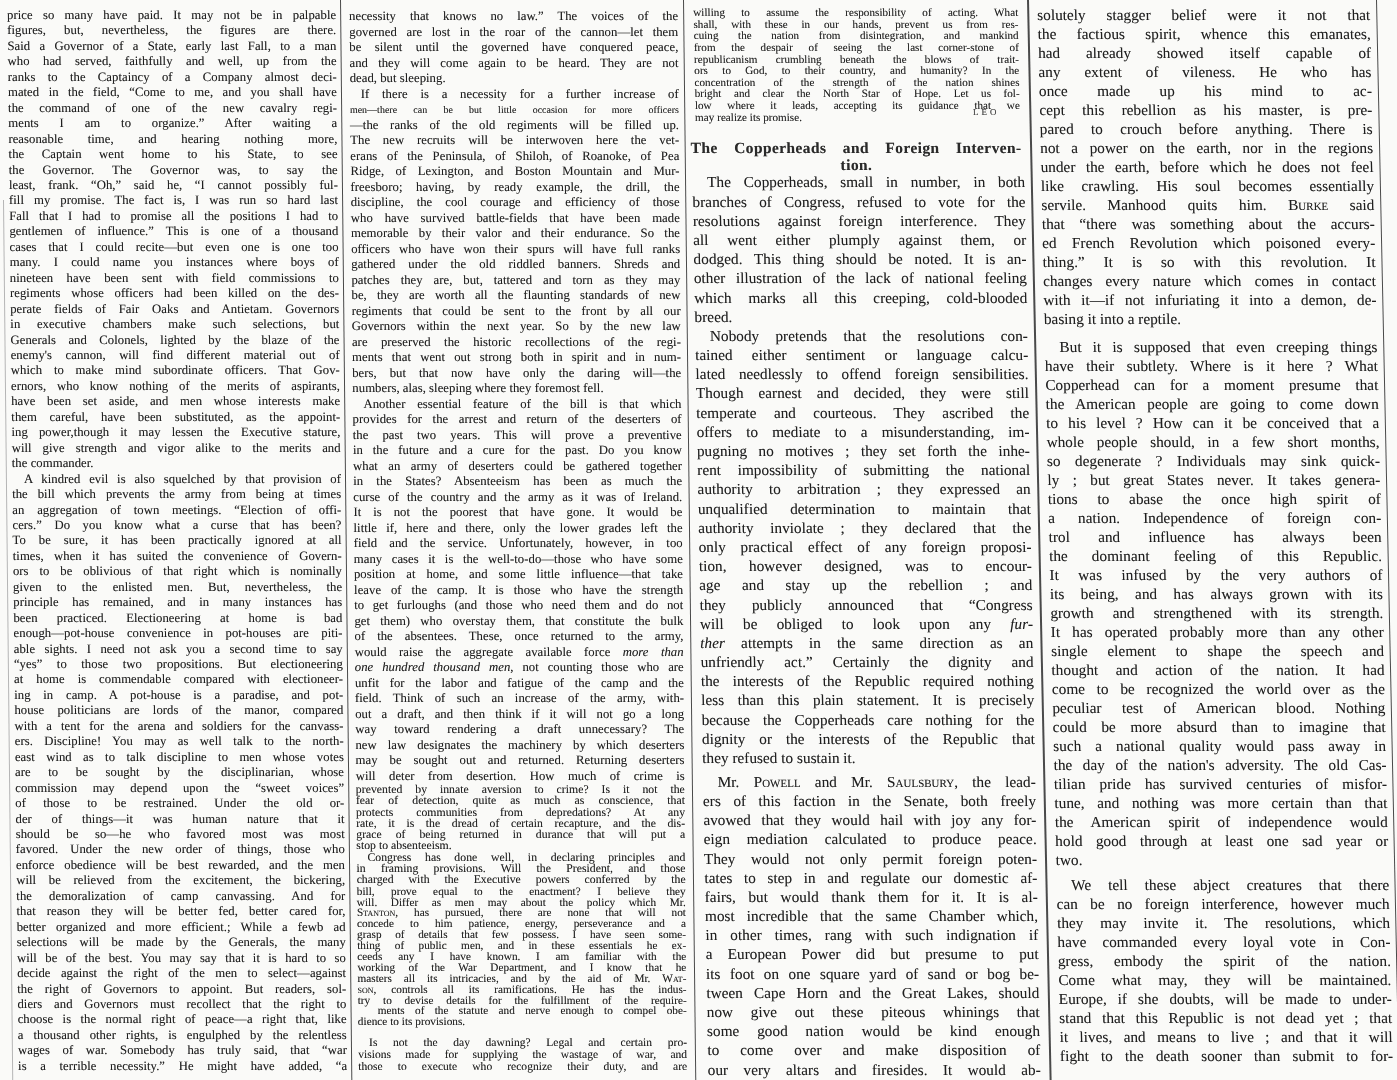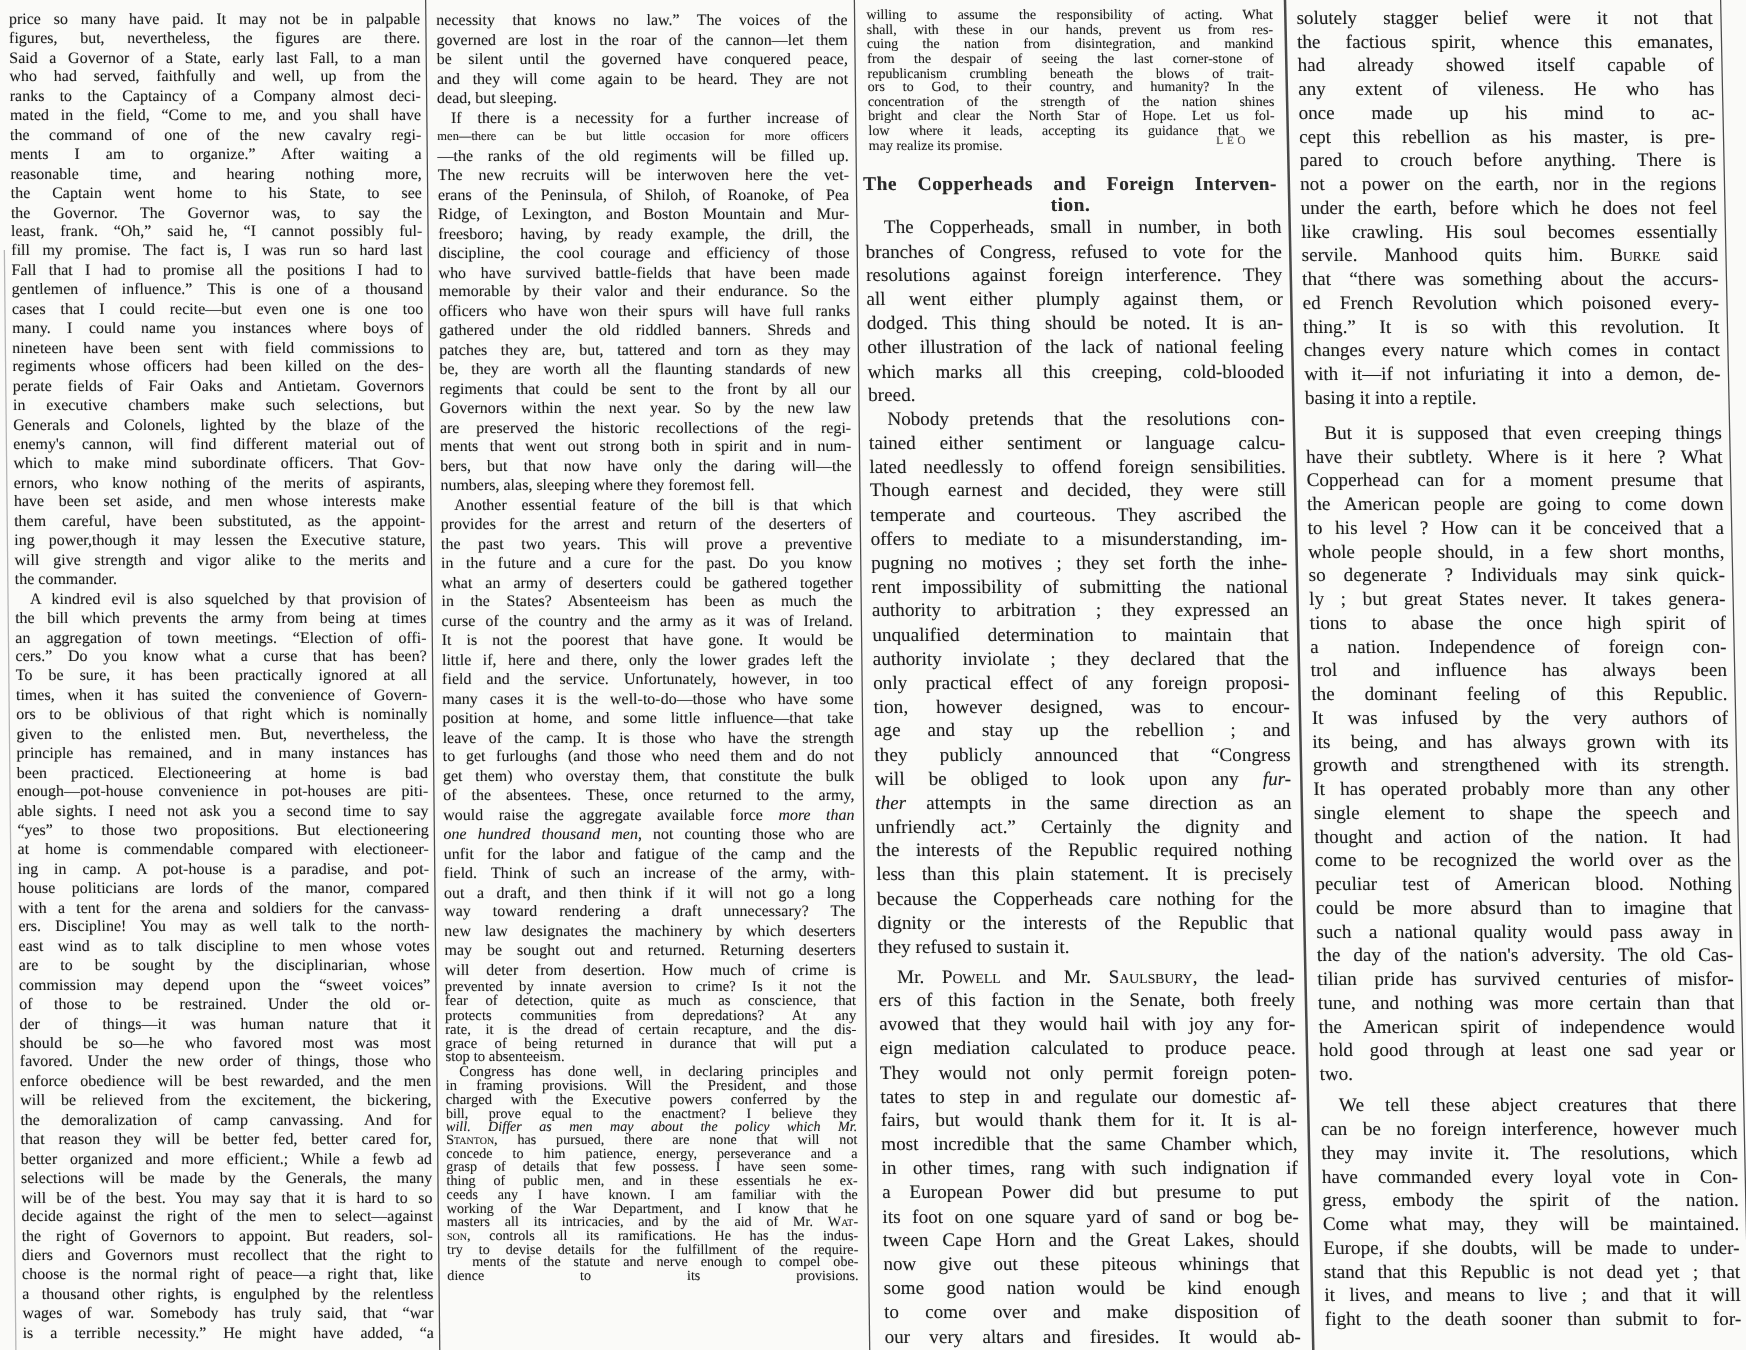--- a/index.html
+++ b/index.html
@@ -196,32 +196,37 @@
         <div class="ln" style="line-height: 11.3px; height: 11.3px; font-size: 11.8px;">protects communities from depredations? At any</div>
         <div class="ln" style="line-height: 11.3px; height: 11.3px; font-size: 11.8px;">rate, it is the dread of certain recapture, and the dis-</div>
         <div class="ln" style="line-height: 11.3px; height: 11.3px; font-size: 11.8px;">grace of being returned in durance that will put a</div>
         <div class="ln last" style="line-height: 11.3px; height: 11.3px; font-size: 11.8px;">stop to absenteeism.</div>
       </div>
       <div class="para">
         <div class="ln" style="line-height: 11.3px; height: 11.3px; font-size: 11.8px;">Congress has done well, in declaring principles and</div>
         <div class="ln" style="line-height: 11.3px; height: 11.3px; font-size: 11.8px;">in framing provisions. Will the President, and those</div>
         <div class="ln" style="line-height: 11.3px; height: 11.3px; font-size: 11.8px;">charged with the Executive powers conferred by the</div>
         <div class="ln" style="line-height: 10.9px; height: 10.9px; font-size: 11.3px;">bill, prove equal to the enactment? I believe they</div>
-        <div class="ln" style="line-height: 10.9px; height: 10.9px; font-size: 11.3px; font-style: italic;">will. Differ as men may about the policy which Mr.</div>
+        <div class="ln" style="line-height: 10.9px; height: 10.9px; font-size: 11.3px;">will. Differ as men may about the policy which Mr.</div>
         <div class="ln" style="line-height: 10.9px; height: 10.9px; font-size: 11.3px;"><span class="smallcaps">Stanton</span><span>, has pursued, there are none that will not</span></div>
         <div class="ln" style="line-height: 10.9px; height: 10.9px; font-size: 11.3px;">concede to him patience, energy, perseverance and a</div>
         <div class="ln" style="line-height: 10.9px; height: 10.9px; font-size: 11.3px;">grasp of details that few possess. I have seen some-</div>
         <div class="ln" style="line-height: 10.9px; height: 10.9px; font-size: 11.3px;">thing of public men, and in these essentials he ex-</div>
         <div class="ln" style="line-height: 10.9px; height: 10.9px; font-size: 11.3px;">ceeds any I have known. I am familiar with the</div>
         <div class="ln" style="line-height: 10.9px; height: 10.9px; font-size: 11.3px;">working of the War Department, and I know that he</div>
         <div class="ln" style="line-height: 10.9px; height: 10.9px; font-size: 11.3px;"><span>masters all its intricacies, and by the aid of Mr. </span><span class="smallcaps">Wat-</span></div>
         <div class="ln" style="line-height: 10.9px; height: 10.9px; font-size: 11.3px;"><span class="smallcaps">son</span><span>, controls all its ramifications. He has the indus-</span></div>
         <div class="ln" style="line-height: 10.9px; height: 10.9px; font-size: 11.3px;">try to devise details for the fulfillment of the require-</div>
         <div class="ln" style="line-height: 10.9px; height: 10.9px; font-size: 11.3px; padding-left: 20px;">ments of the statute and nerve enough to compel obe-</div>
         <div class="ln last" style="line-height: 10.9px; height: 10.9px; font-size: 11.3px;">dience to its provisions.</div>
+      </div>
+      <div class="para">
+        <div class="ln" style="line-height: 12.2px; height: 12.2px; font-size: 11.6px;">Is not the day dawning? Legal and certain pro-</div>
+        <div class="ln" style="line-height: 12.2px; height: 12.2px; font-size: 11.6px;">visions made for supplying the wastage of war, and</div>
+        <div class="ln last" style="line-height: 12.2px; height: 12.2px; font-size: 11.6px;">those to execute who recognize their duty, and are</div>
       </div>
     </section>
 
   <section class="col col3">
     <div class="pre">
         <div class="para">
           <div class="ln">willing to assume the responsibility of acting. What</div>
           <div class="ln">shall, with these in our hands, prevent us from res-</div>
           <div class="ln">cuing the nation from disintegration, and mankind</div>
           <div class="ln">from the despair of seeing the last corner-stone of</div>

